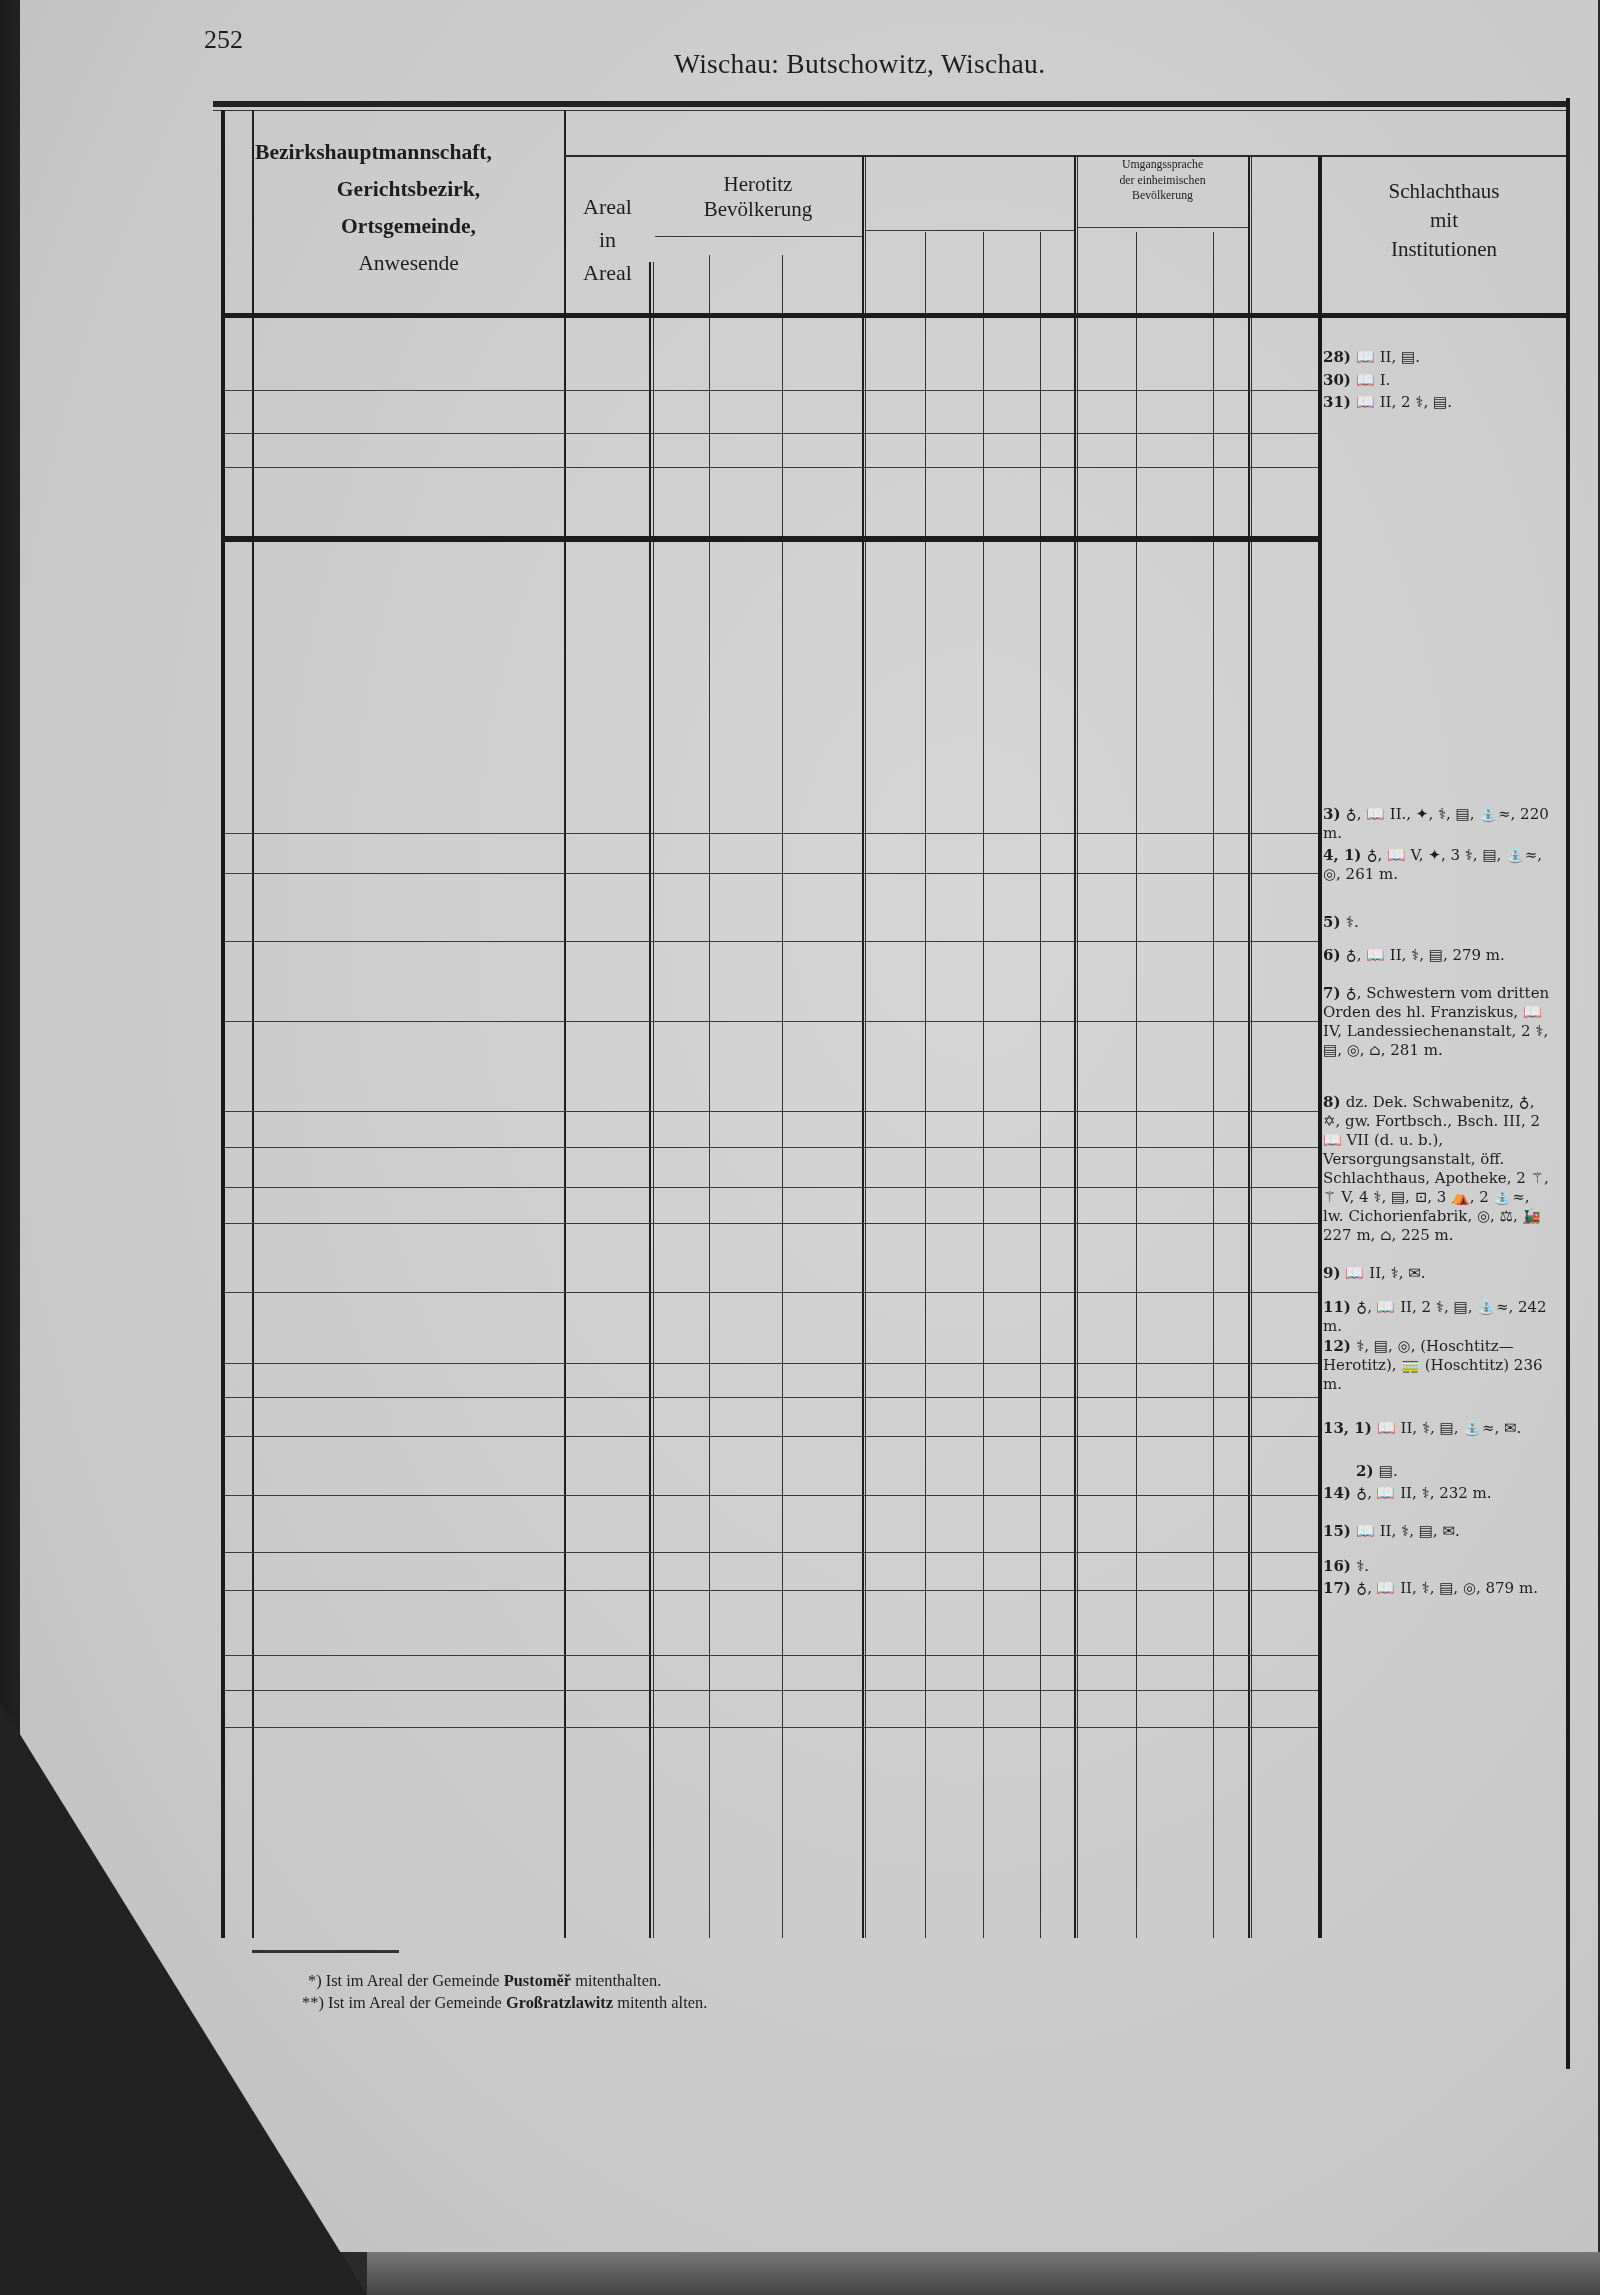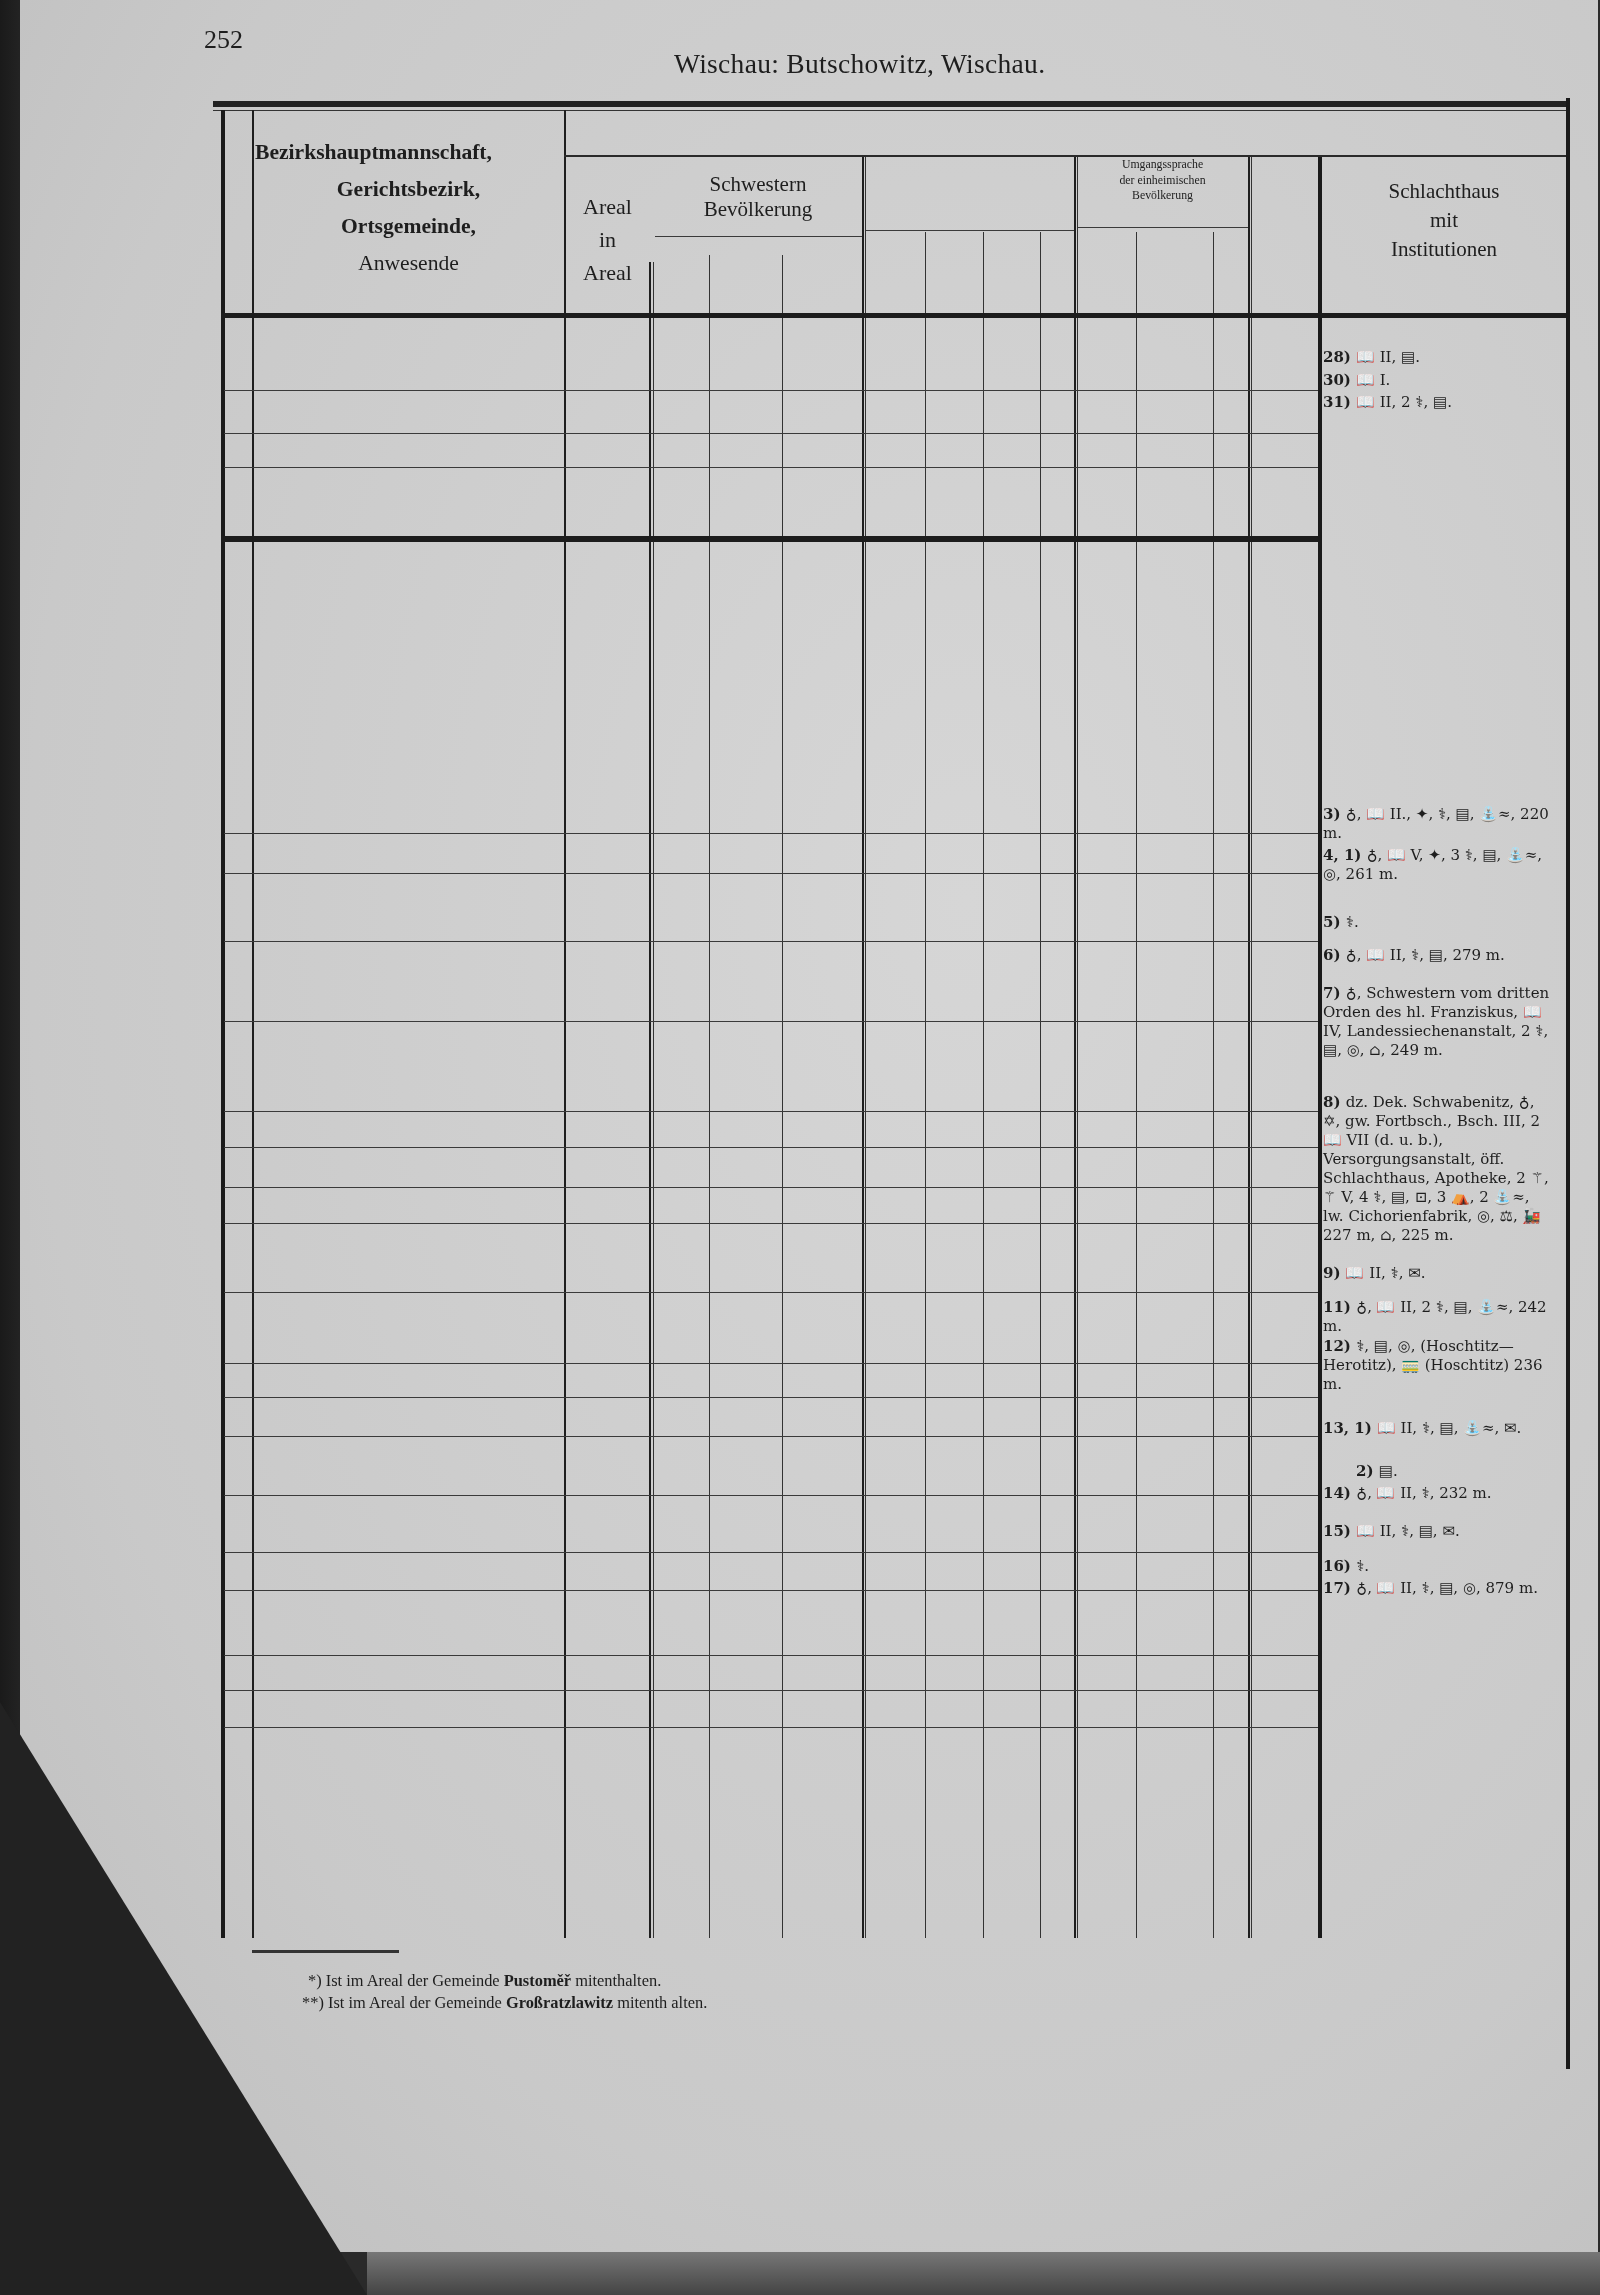--- a/index.html
+++ b/index.html
@@ -81,21 +81,21 @@
       <div style="font-weight: bold;">Ortsgemeinde,</div>
       <div>Anwesende</div>
     </div>
     <div class="hdr" style="left:564px;top:119px;width:1002px;font-size:22px;font-weight:bold;"></div>
     <div class="hdr" style="left:567px;top:190px;width:81px;font-size:22px;line-height:33px;">
       <div>Areal</div>
       <div>in</div>
       <div>Areal</div>
     </div>
     <div class="hdr" style="left:655px;top:172px;width:206px;font-size:21px;">
-      <div>Schwestern</div>
+      <div>Herotitz</div>
       <div>Bevölkerung</div>
     </div>
     <div class="hdr" style="left:655px;top:257px;width:54px;font-size:13.7px;padding:0 5.2px;box-sizing:border-box;"></div>
     <div class="hdr" style="left:709px;top:257px;width:73px;font-size:13.7px;padding:0 5.2px;box-sizing:border-box;"></div>
     <div class="hdr" style="left:782px;top:257px;width:80px;font-size:13.7px;padding:0 5.2px;box-sizing:border-box;"></div>
     <div class="hdr" style="left:866px;top:180px;width:208px;font-size:22px;"></div>
     <div class="rot" style="left:871px;top:237px;width:50px;height:72px;font-size:12.4px;"></div>
     <div class="rot" style="left:930px;top:237px;width:49px;height:72px;font-size:12.4px;"></div>
     <div class="rot" style="left:989px;top:237px;width:47px;height:72px;font-size:12.4px;"></div>
     <div class="rot" style="left:1045px;top:237px;width:25px;height:72px;font-size:12.4px;"></div>
@@ -563,21 +563,21 @@
     <div class="cell snum" style="left:1220px;width:93px;top:1697px;"></div>
     <div class="hline thin" style="left:224px;top:1727px;width:1094px;"></div>
     <div class="hline thick" style="left:221px;top:536px;width:1097px;"></div>
     <div class="aus" style="top:348px;"><b>28) </b><span>📖 II, ▤.</span></div>
     <div class="aus" style="top:371px;"><b>30) </b><span>📖 I.</span></div>
     <div class="aus" style="top:393px;"><b>31) </b><span>📖 II, 2 ⚕, ▤.</span></div>
     <div class="aus" style="top:805px;"><b>3) </b><span>♁, 📖 II., ✦, ⚕, ▤, ⛲≈, 220 m.</span></div>
     <div class="aus" style="top:846px;"><b>4, 1) </b><span>♁, 📖 V, ✦, 3 ⚕, ▤, ⛲≈, ◎, 261 m.</span></div>
     <div class="aus" style="top:913px;"><b>5) </b><span>⚕.</span></div>
     <div class="aus" style="top:946px;"><b>6) </b><span>♁, 📖 II, ⚕, ▤, 279 m.</span></div>
-    <div class="aus" style="top:984px;"><b>7) </b><span>♁, Schwestern vom dritten Orden des hl. Franziskus, 📖 IV, Landessiechenanstalt, 2 ⚕, ▤, ◎, ⌂, 249 m.</span></div>
+    <div class="aus" style="top:984px;"><b>7) </b><span>♁, Schwestern vom dritten Orden des hl. Franziskus, 📖 IV, Landessiechenanstalt, 2 ⚕, ▤, ◎, ⌂, 281 m.</span></div>
     <div class="aus" style="top:1093px;"><b>8) </b><span>dz. Dek. Schwabenitz, ♁, ✡, gw. Fortbsch., Bsch. III, 2 📖 VII (d. u. b.), Versorgungsanstalt, öff. Schlachthaus, Apotheke, 2 ⚚, ⚚ V, 4 ⚕, ▤, ⊡, 3 ⛺, 2 ⛲≈, lw. Cichorienfabrik, ◎, ⚖, 🚂 227 m, ⌂, 225 m.</span></div>
     <div class="aus" style="top:1264px;"><b>9) </b><span>📖 II, ⚕, ✉.</span></div>
     <div class="aus" style="top:1298px;"><b>11) </b><span>♁, 📖 II, 2 ⚕, ▤, ⛲≈, 242 m.</span></div>
     <div class="aus" style="top:1337px;"><b>12) </b><span>⚕, ▤, ◎, (Hoschtitz—Herotitz), 🚃 (Hoschtitz) 236 m.</span></div>
     <div class="aus" style="top:1419px;"><b>13, 1) </b><span>📖 II, ⚕, ▤, ⛲≈, ✉.</span></div>
     <div class="aus" style="top:1462px;padding-left:33px;"><b>2) </b><span>▤.</span></div>
     <div class="aus" style="top:1484px;"><b>14) </b><span>♁, 📖 II, ⚕, 232 m.</span></div>
     <div class="aus" style="top:1522px;"><b>15) </b><span>📖 II, ⚕, ▤, ✉.</span></div>
     <div class="aus" style="top:1557px;"><b>16) </b><span>⚕.</span></div>
     <div class="aus" style="top:1579px;"><b>17) </b><span>♁, 📖 II, ⚕, ▤, ◎, 879 m.</span></div>

